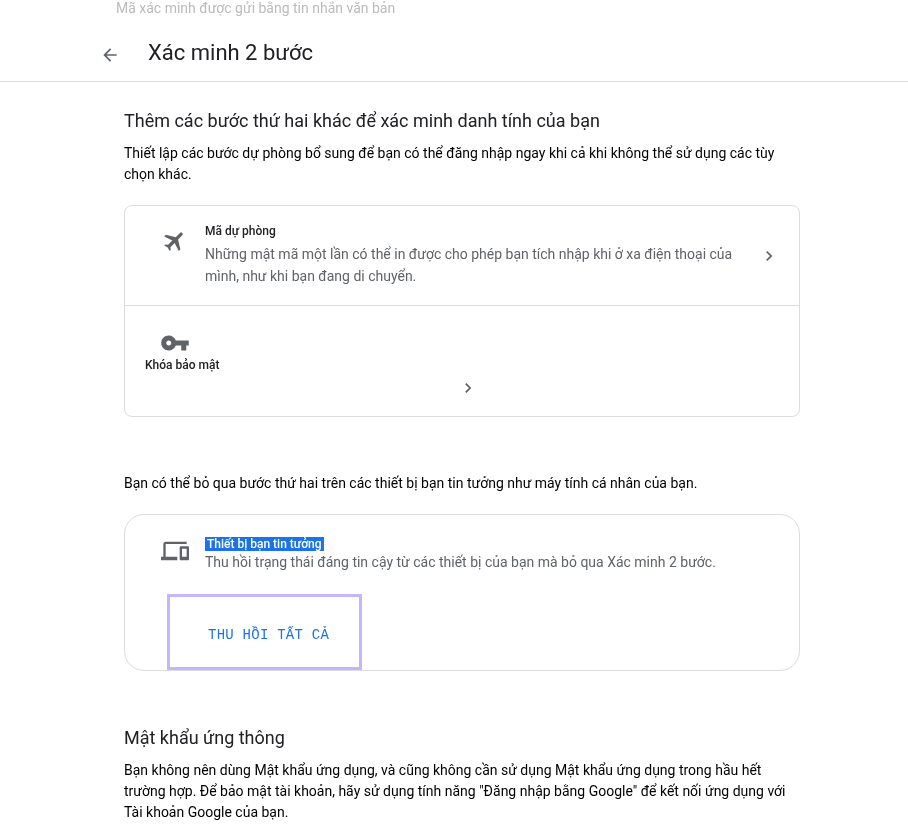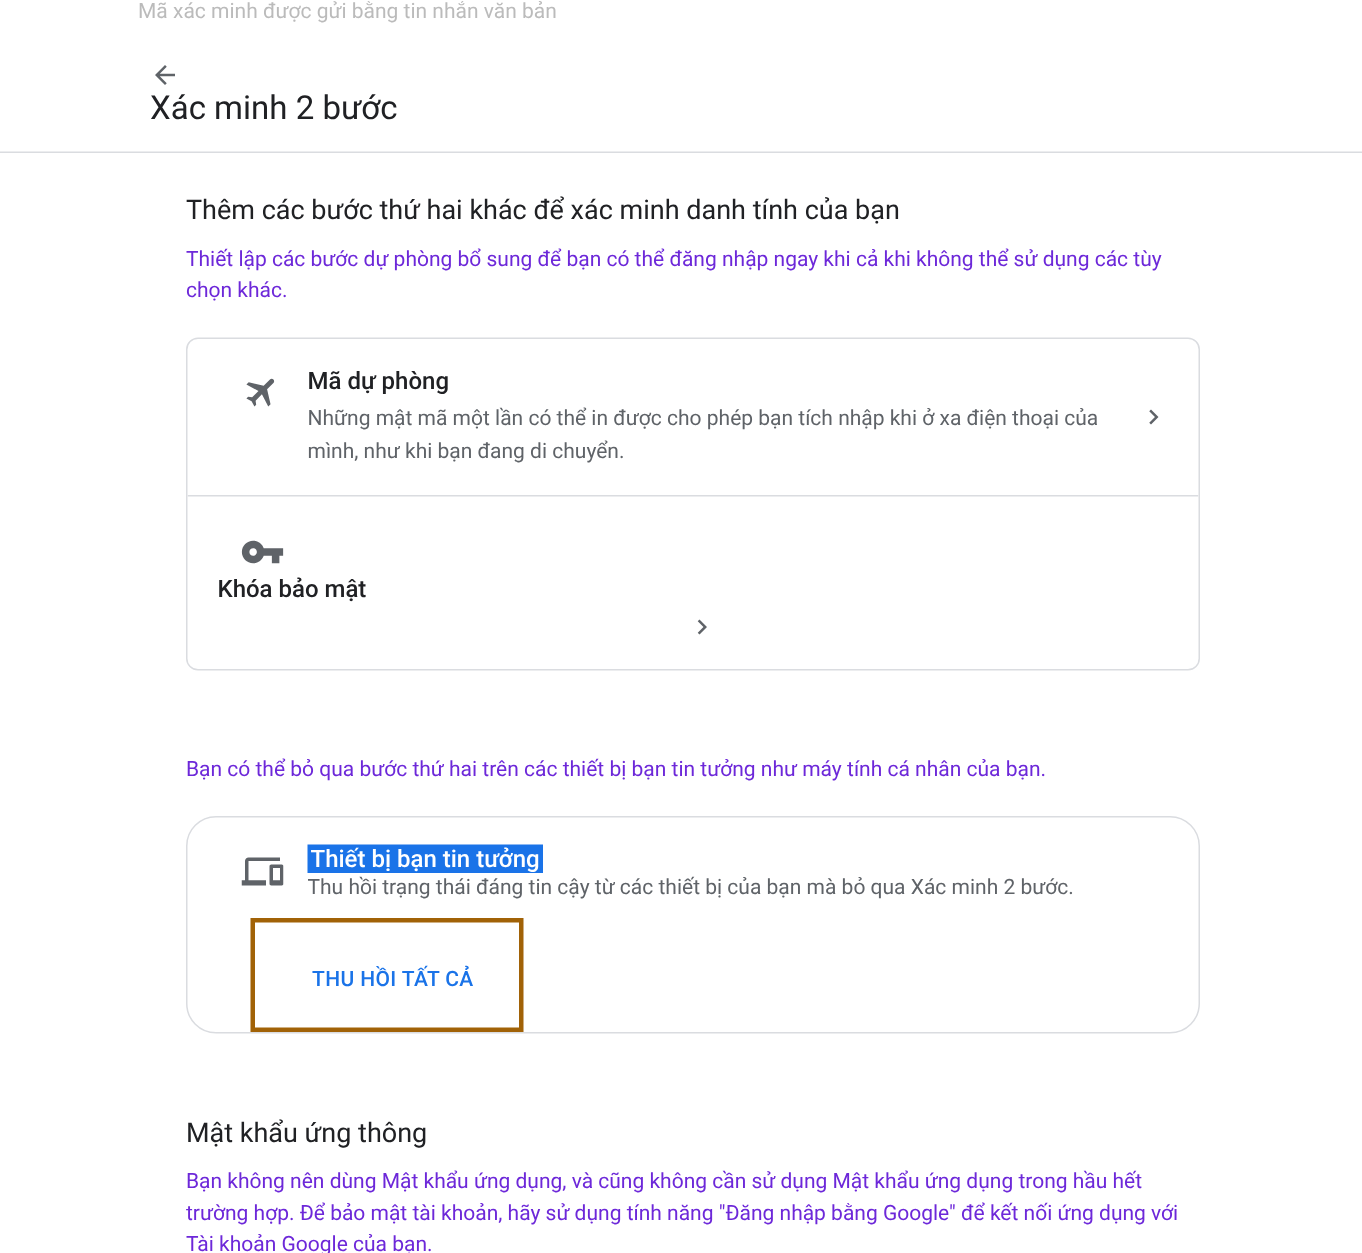--- a/index.html
+++ b/index.html
@@ -8,29 +8,28 @@
       box-sizing: border-box;
     }
     body {
       font-family: 'Google Sans', Roboto, Arial, sans-serif;
       background: #fff;
       color: #202124;
       width: 908px;
     }
     .truncated-text {
       color: #bbb;
-      padding: 0 0 12px 92px;
+      padding: 0 0 12px 116px;
       font-size: 14px;
     }
     .header {
       display: flex;
-      align-items: flex-start;
+      align-items: flex-end;
       padding: 12px 24px 16px 100px;
       border-bottom: 1px solid #dadce0;
-      flex-direction: column;
     }
     .back-icon {
       color: #5f6368;
       cursor: pointer;
       margin-right: 28px;
       display: flex;
       align-items: center;
       justify-content: center;
     }
     .page-title {
@@ -46,21 +45,21 @@
       padding-left: 16px;
     }
     .section-title {
       font-size: 18px;
       font-weight: 400;
       color: #202124;
       margin-bottom: 12px;
     }
     .section-desc {
       font-size: 14px;
-      color: #6d28d9;
+      color: #000000;
       line-height: 1.5;
       margin-bottom: 20px;
     }
     .card-group {
       border: 1px solid #dadce0;
       border-radius: 8px;
       overflow: hidden;
     }
     .card {
       display: flex;
@@ -85,21 +84,21 @@
       justify-content: center;
       align-items: flex-start;
       padding-top: 4px;
       color: #5f6368;
       flex-shrink: 0;
     }
     .card-body {
       flex: 1;
     }
     .card-title {
-      font-size: 16px;
+      font-size: 12px;
       font-weight: 500;
       color: #202124;
       margin-bottom: 6px;
     }
     .card-title.highlighted {
       background: #1a73e8;
       color: #fff;
       display: inline;
       padding: 0 2px;
     }
@@ -121,24 +120,25 @@
       color: #1a73e8;
       font-size: 14px;
       font-weight: 500;
       letter-spacing: 0.25px;
       text-transform: uppercase;
       padding: 26px 30px 24px 0;
       cursor: pointer;
       margin-top: 4px;
     }
     .red-highlight {
-      border: 3px solid #a16207;
-      margin: 8px 0 0 -38px;
+      border: 3px solid #c4b5fd;
+      margin: 20px 0 0 -38px;
       display: inline-block;
       padding-left: 38px;
+      font-family: Liberation Mono, monospace;
     }
   </style>
 </head>
 <body>
 
 <div class="truncated-text">Mã xác minh được gửi bằng tin nhắn văn bản</div>
 
 <div class="header">
   <div class="back-icon">
     <svg width="20" height="20" viewBox="0 0 24 24" fill="currentColor">

